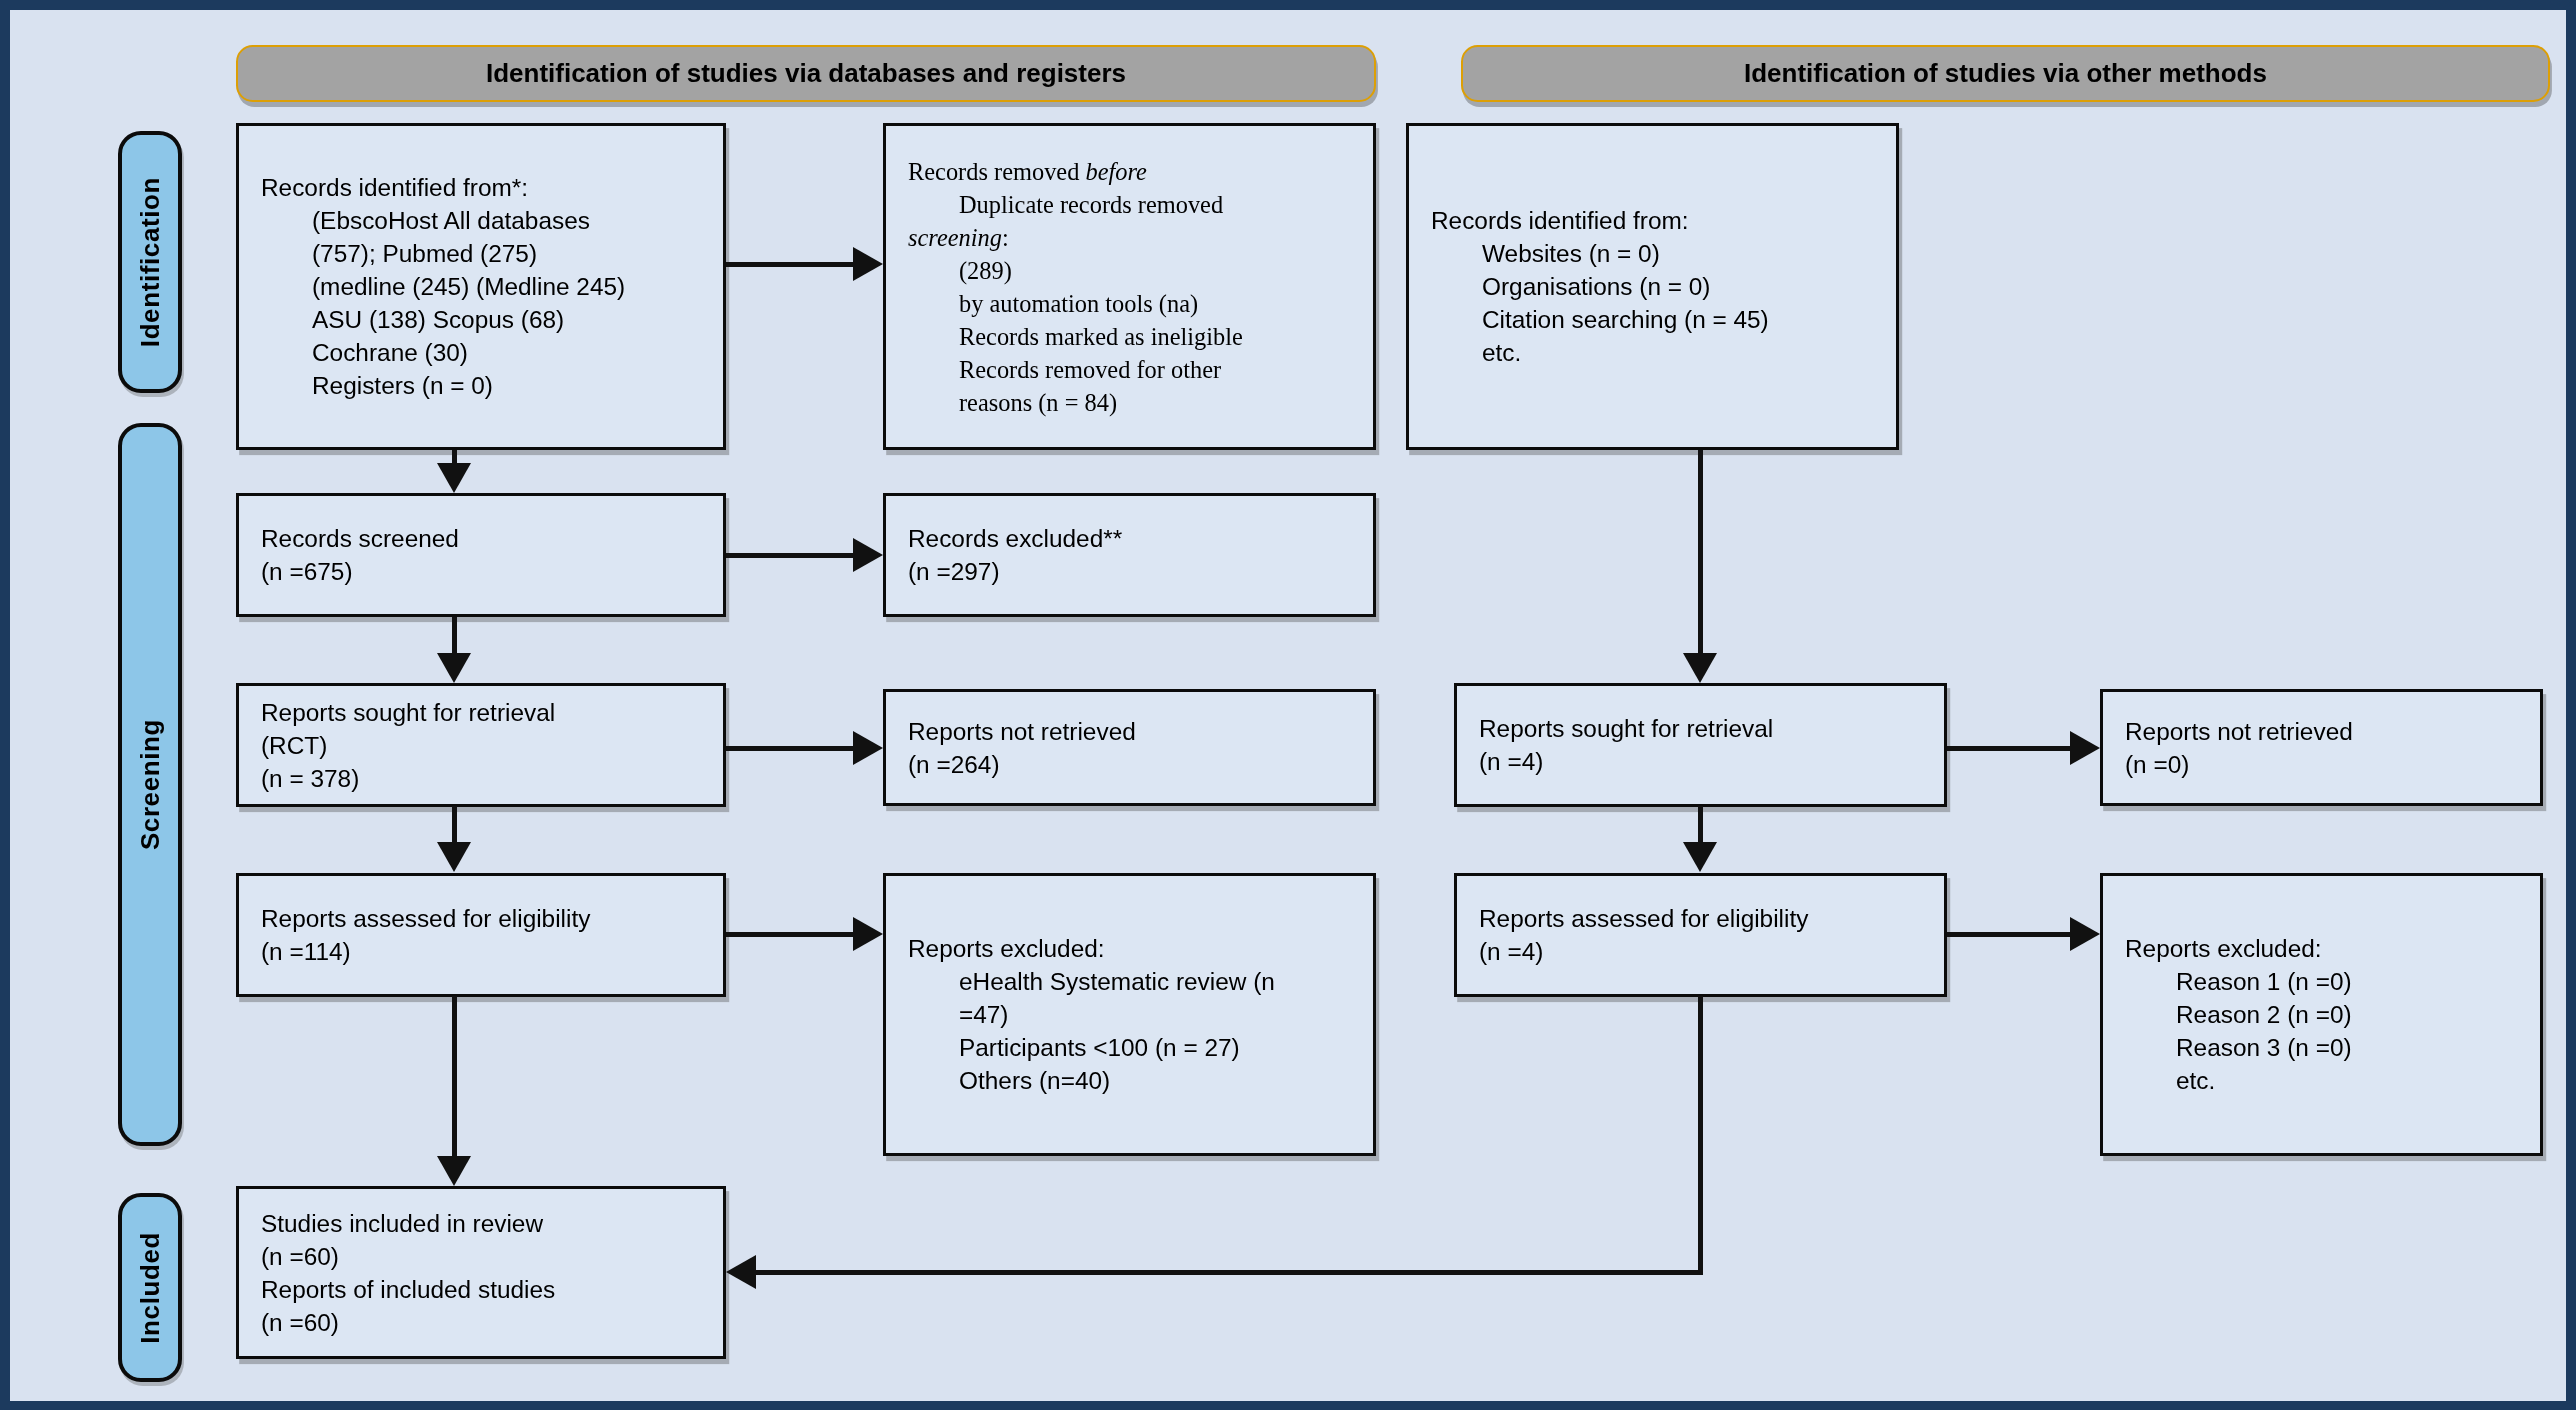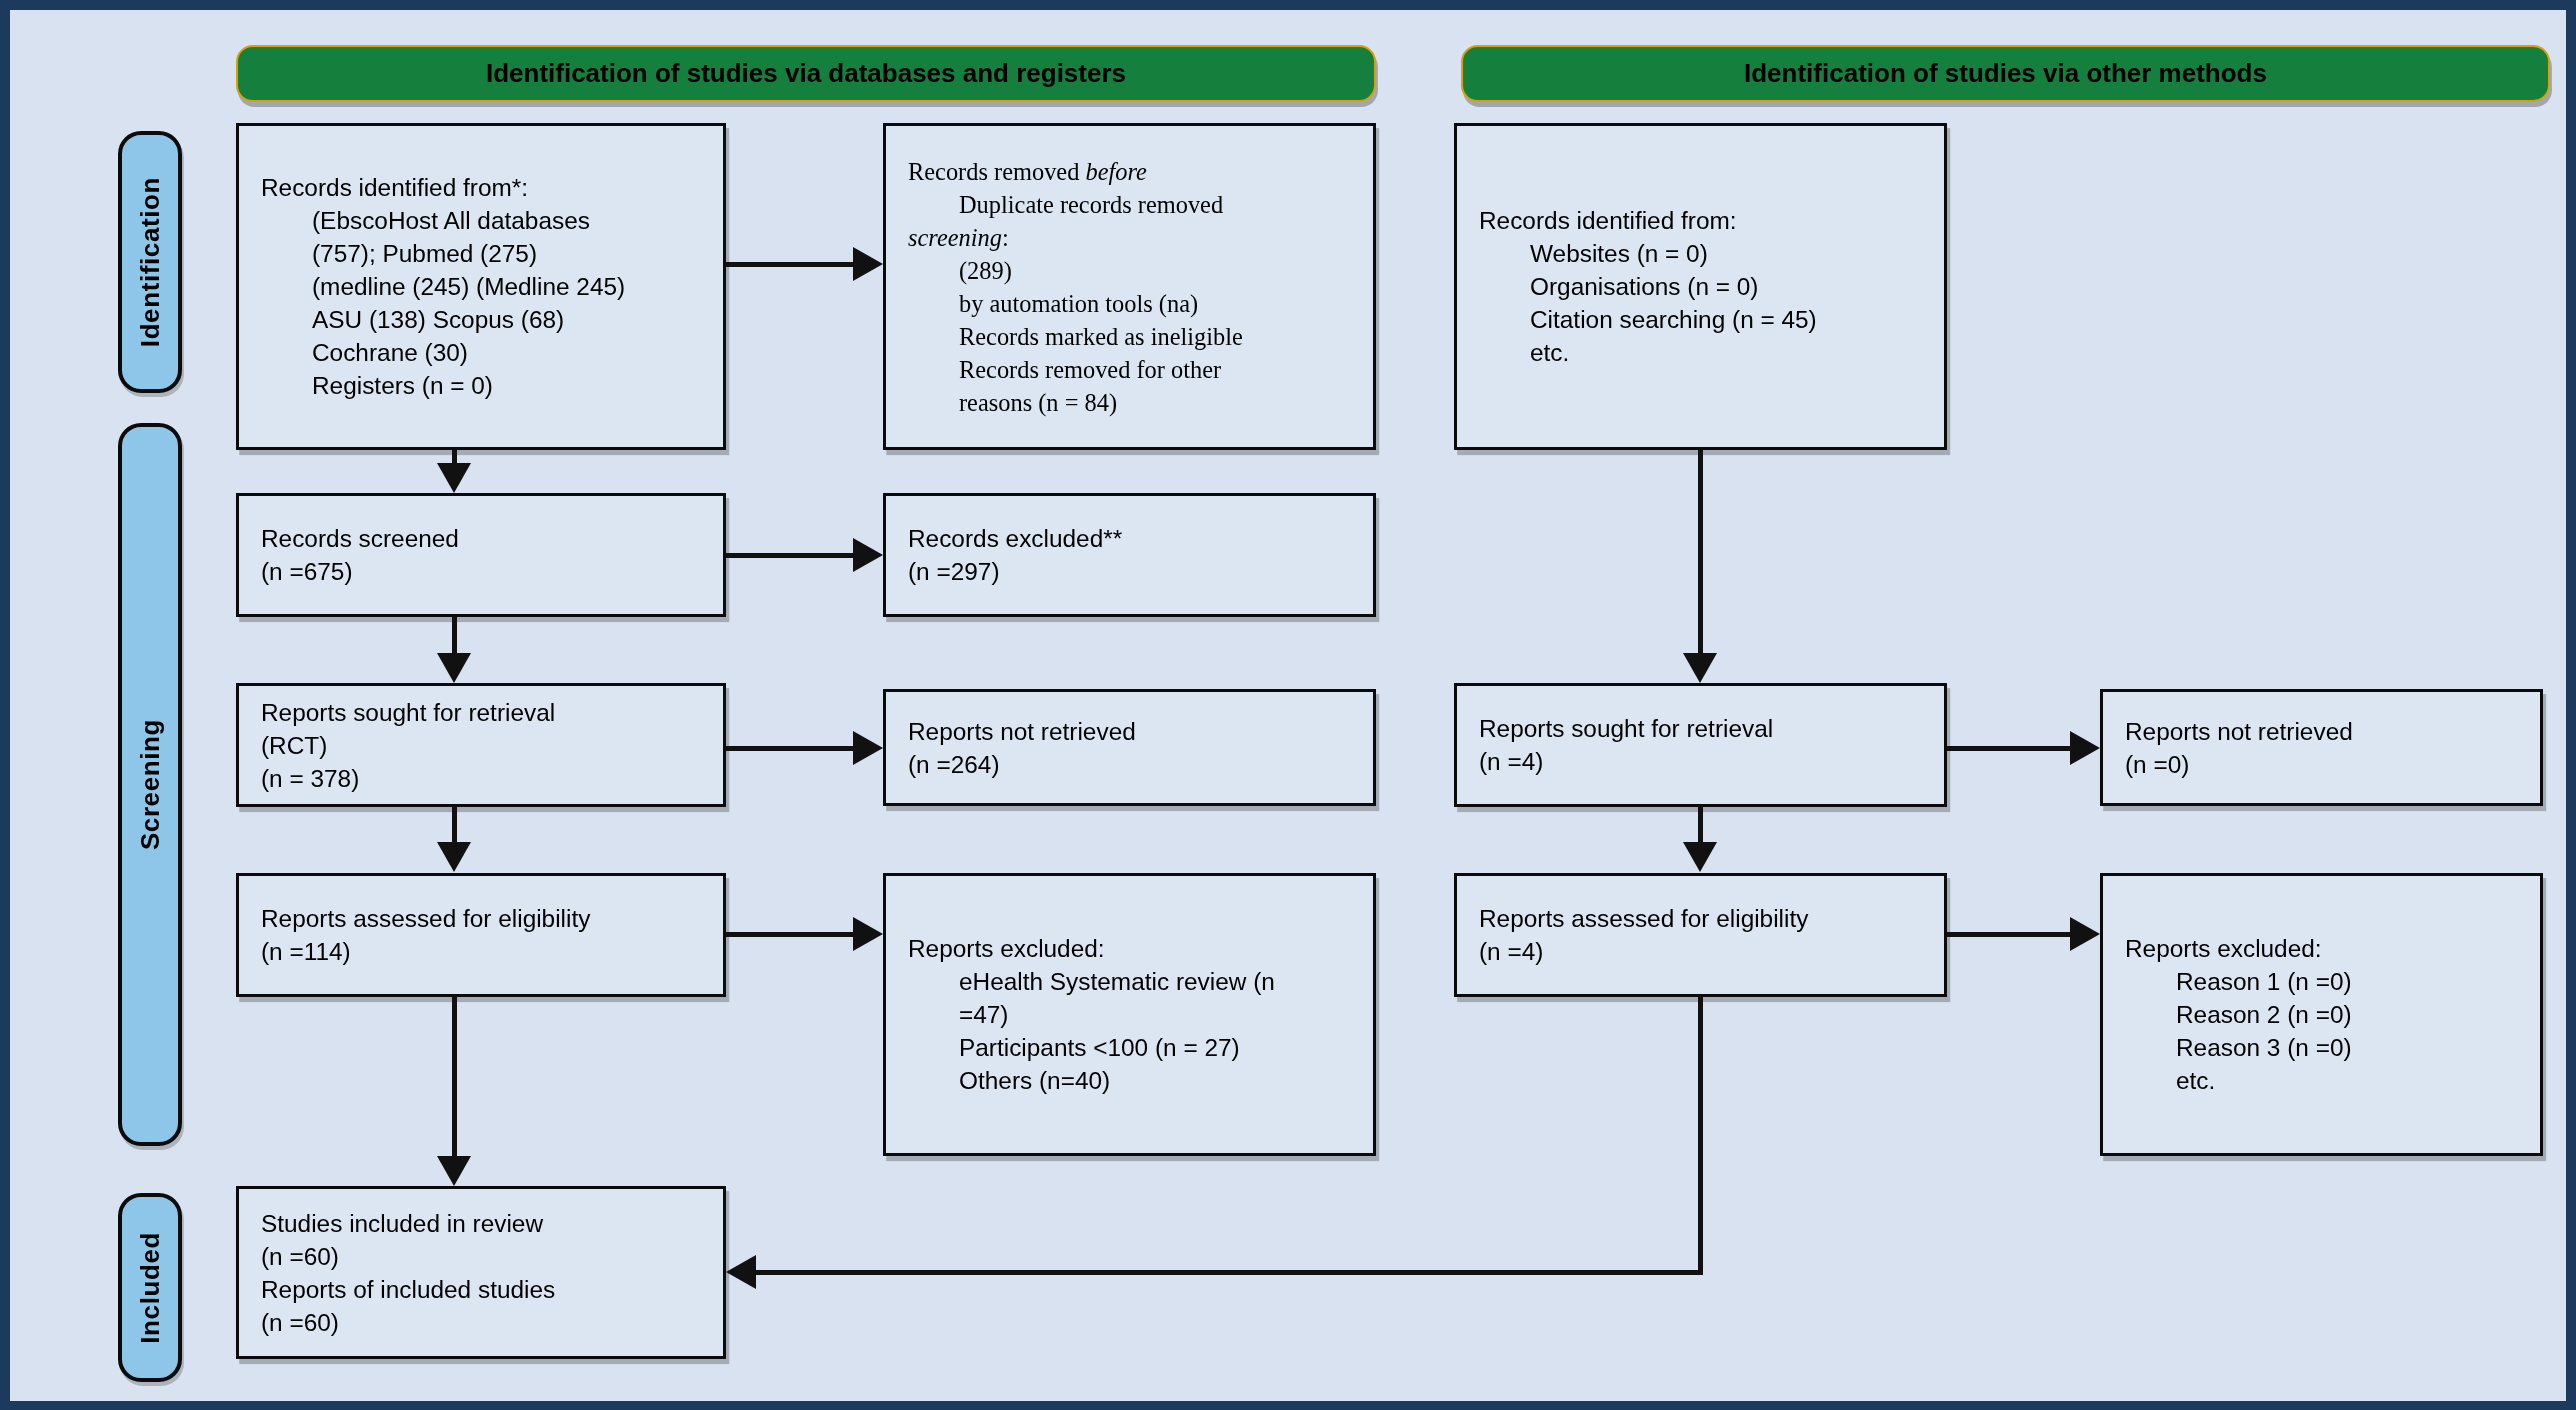--- a/index.html
+++ b/index.html
@@ -10,21 +10,21 @@
     position: relative;
     width: 2576px; height: 1411px;
     background: #d9e2f0;
     border: 10.3px solid #1c3a5e;
     overflow: hidden;
     color: #000;
   }
 
   .banner {
     position: absolute;
-    background: #15803d;
+    background: #a3a3a3;
     border: 2.6px solid #dd9f05;
     border-radius: 16.7px;
     display: flex; align-items: center; justify-content: center;
     font-weight: bold; font-size: 26px;
     box-shadow: 1.9px 5.1px 0 rgba(70,70,70,0.38);
     text-align: center;
   }
 
   .stage {
     position: absolute;
@@ -150,21 +150,21 @@
       <div class="line ind"><span>Participants &lt;100 (n = 27)</span></div>
       <div class="line ind"><span>Others (n=40)</span></div>
     </div>
   <div class="box" style="left:226px; top:1176px; width:490px; height:173px;">
       <div class="line"><span>Studies included in review</span></div>
       <div class="line"><span>(n =60)</span></div>
       <div class="line"><span>Reports of included studies</span></div>
       <div class="line"><span>(n =60)</span></div>
     </div>
 
-  <div class="box" style="left:1444px; top:113px; width:493px; height:327px;">
+  <div class="box" style="left:1396px; top:113px; width:493px; height:327px;">
       <div class="line"><span>Records identified from:</span></div>
       <div class="line ind"><span>Websites (n = 0)</span></div>
       <div class="line ind"><span>Organisations (n = 0)</span></div>
       <div class="line ind"><span>Citation searching (n = 45)</span></div>
       <div class="line ind"><span>etc.</span></div>
     </div>
   <div class="box" style="left:1444px; top:673px; width:493px; height:124px;">
       <div class="line"><span>Reports sought for retrieval</span></div>
       <div class="line"><span>(n =4)</span></div>
     </div>

